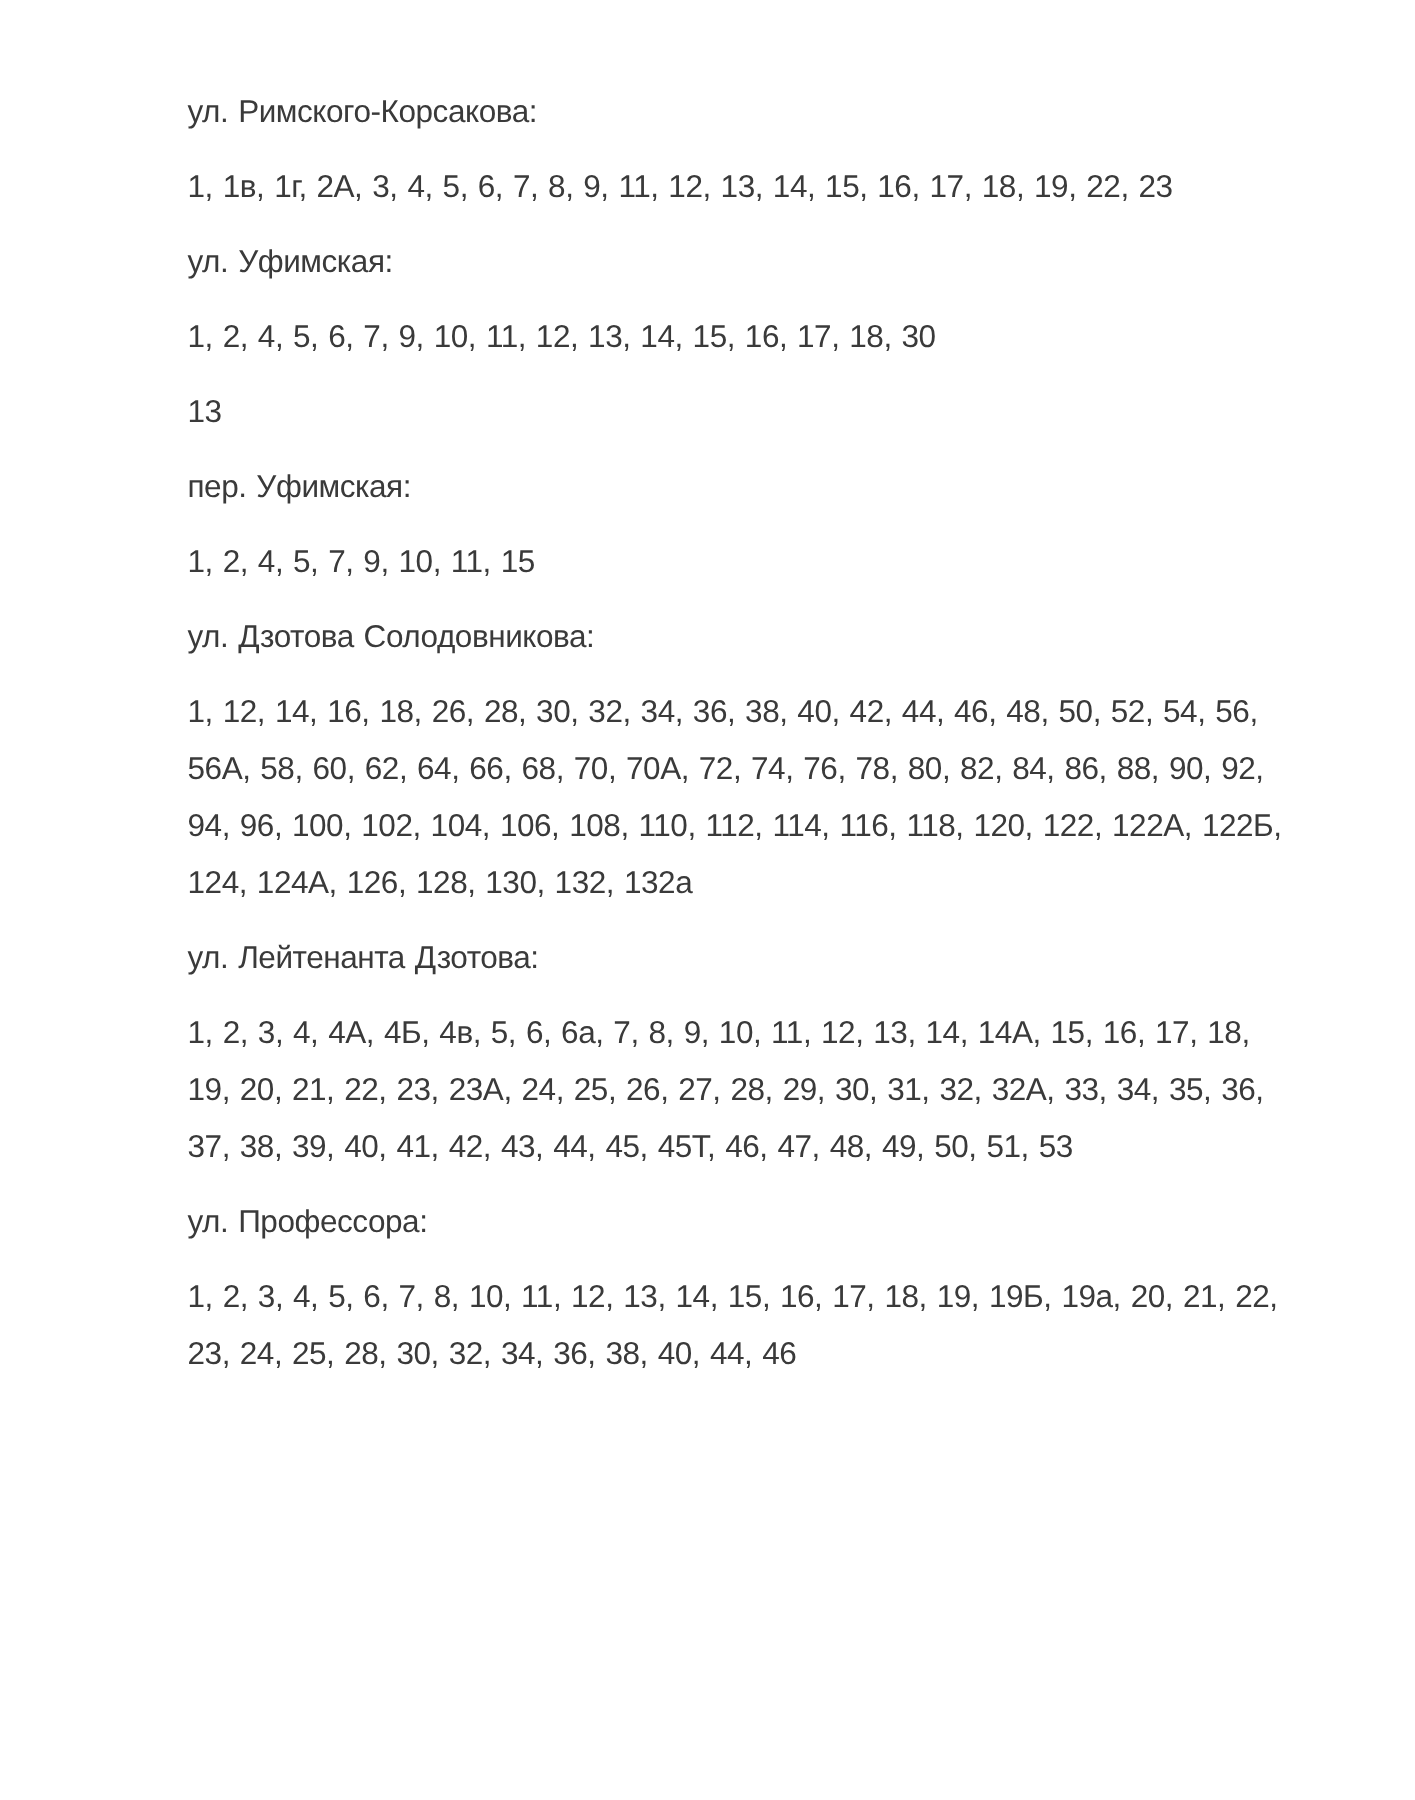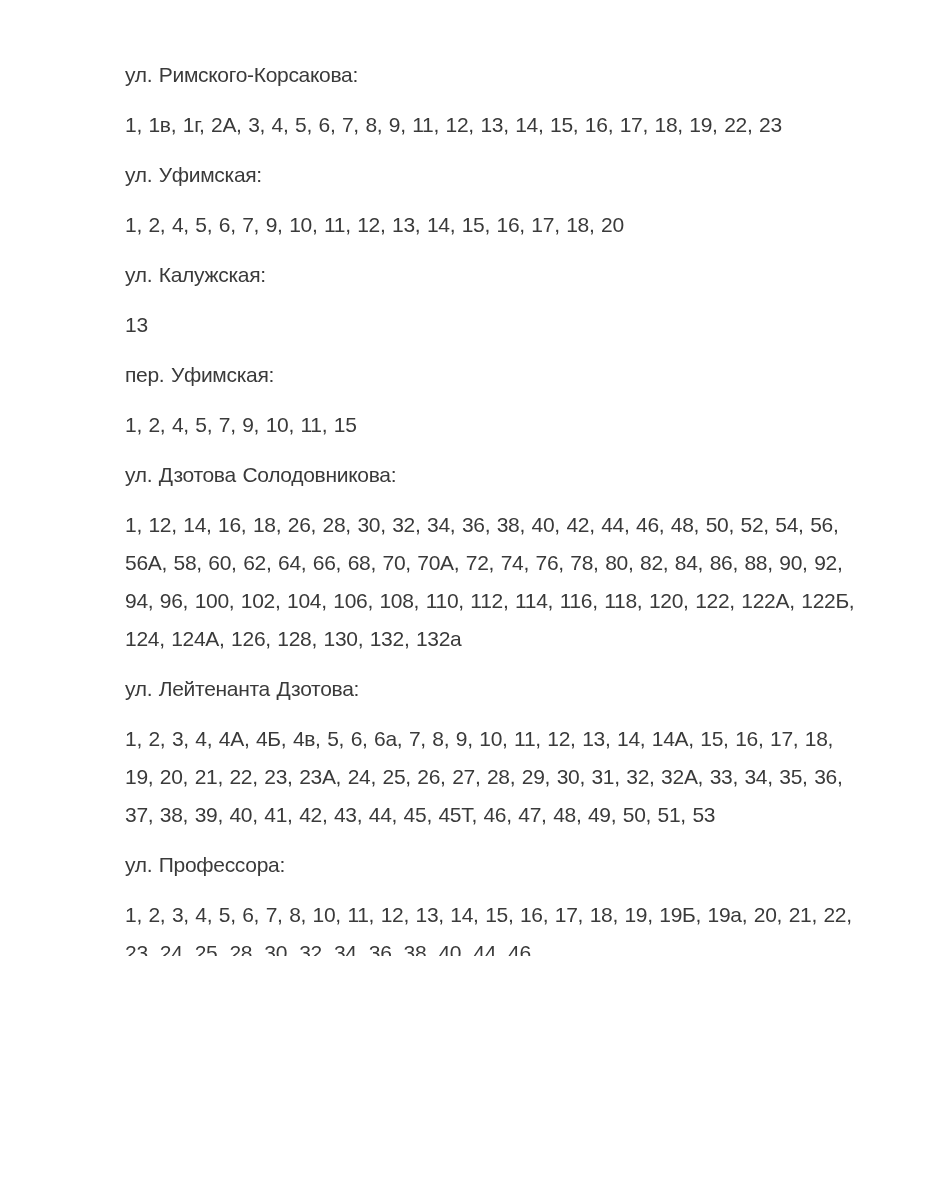--- a/index.html
+++ b/index.html
@@ -40,25 +40,24 @@
 
 <div class="page">
 
   <section class="street-block">
     <p class="street-name">ул. Римского-Корсакова:</p>
     <p class="house-numbers">1, 1в, 1г, 2А, 3, 4, 5, 6, 7, 8, 9, 11, 12, 13, 14, 15, 16, 17, 18, 19, 22, 23</p>
   </section>
 
   <section class="street-block">
     <p class="street-name">ул. Уфимская:</p>
-    <p class="house-numbers">1, 2, 4, 5, 6, 7, 9, 10, 11, 12, 13, 14, 15, 16, 17, 18, 20</p>
+    <p class="house-numbers">1, 2, 4, 5, 6, 7, 9, 10, 11, 12, 13, 14, 15, 16, 17, 18, 30</p>
   </section>
 
   <section class="street-block">
-    <p class="street-name">ул. Калужская:</p>
     <p class="house-numbers">13</p>
   </section>
 
   <section class="street-block">
     <p class="street-name">пер. Уфимская:</p>
     <p class="house-numbers">1, 2, 4, 5, 7, 9, 10, 11, 15</p>
   </section>
 
   <section class="street-block">
     <p class="street-name">ул. Дзотова Солодовникова:</p>

